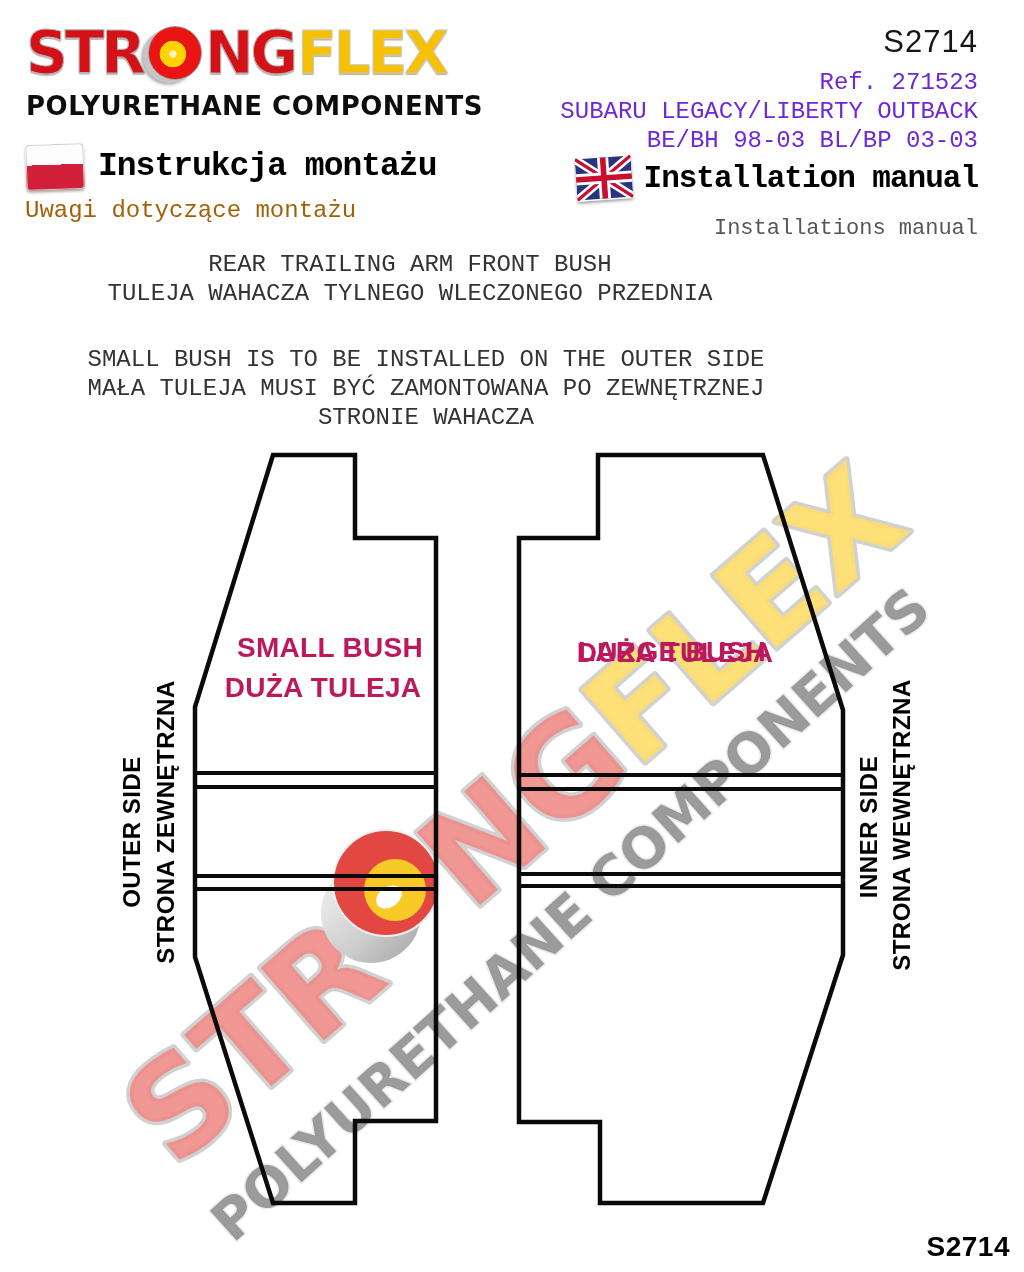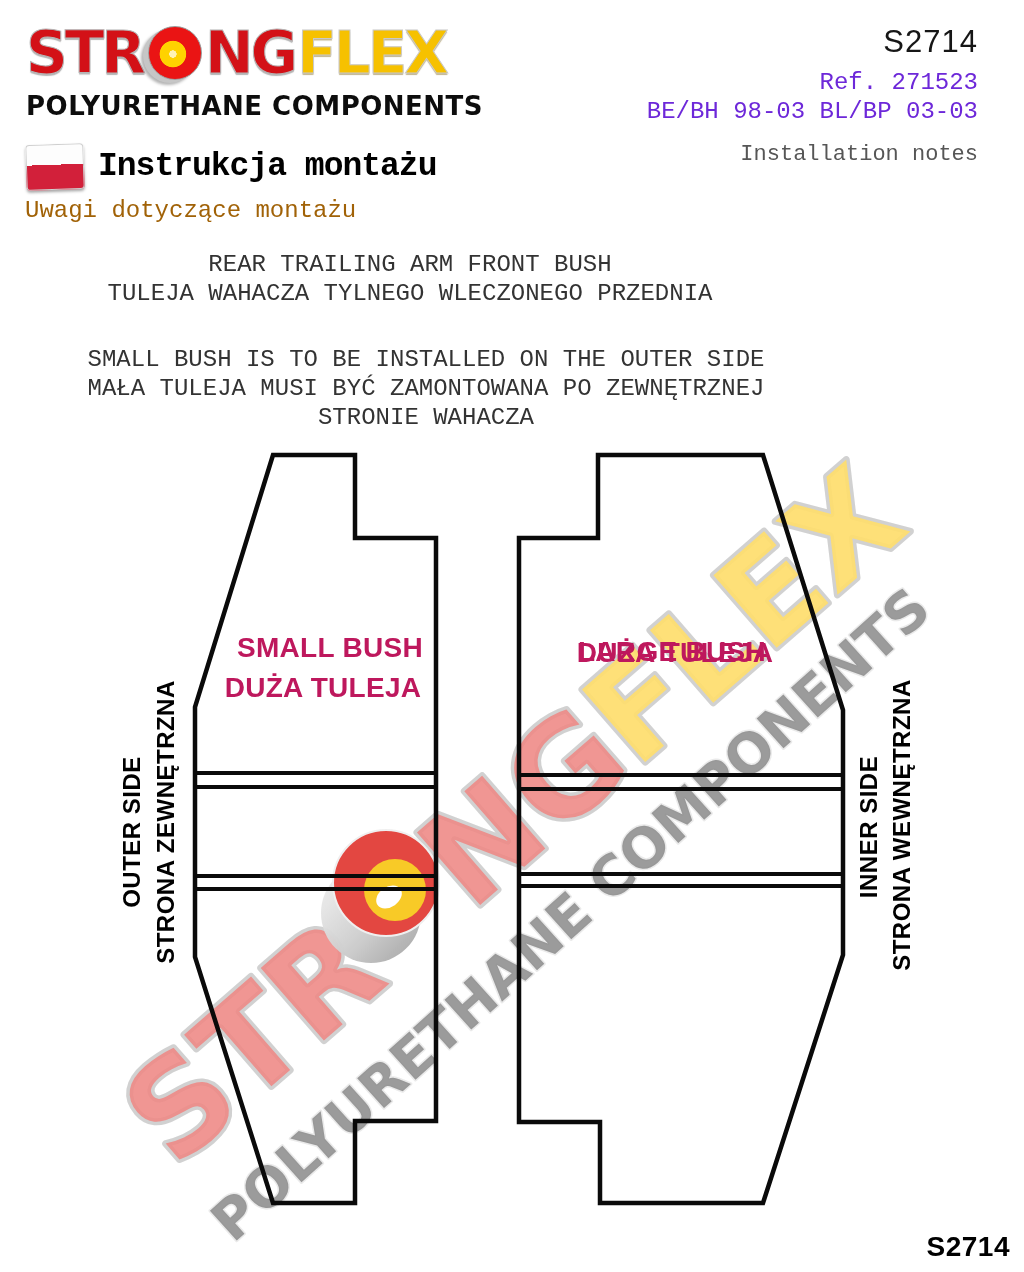--- a/index.html
+++ b/index.html
@@ -97,22 +97,37 @@
 
 <div class="pl-row">
   <div class="flag-pl"></div>
   <div class="pl-title mono">Instrukcja montażu</div>
 </div>
 <div class="pl-notes mono">Uwagi dotyczące montażu</div>
 
 <div class="header-right">
   <div class="hr-part">S2714</div>
   <div class="hr-line mono">Ref. 271523</div>
+  <div class="hr-line mono">SUBARU LEGACY/LIBERTY OUTBACK</div>
   <div class="hr-line mono">BE/BH 98-03 BL/BP 03-03</div>
-  <div class="hr-notes mono">Installation notes</div>
+  <div class="hr-manual-row">
+    <div class="flag-uk">
+      <svg viewBox="0 0 60 44">
+        <rect width="60" height="44" fill="#28357e"></rect>
+        <path d="M0,0 L60,44 M60,0 L0,44" stroke="#ffffff" stroke-width="9"></path>
+        <path d="M0,0 L60,44 M60,0 L0,44" stroke="#c8102e" stroke-width="3.5"></path>
+        <rect x="24" y="0" width="12" height="44" fill="#ffffff"></rect>
+        <rect x="0" y="16" width="60" height="12" fill="#ffffff"></rect>
+        <rect x="27" y="0" width="6" height="44" fill="#c8102e"></rect>
+        <rect x="0" y="19" width="60" height="6" fill="#c8102e"></rect>
+      </svg>
+    </div>
+    <div class="hr-manual">Installation manual</div>
+  </div>
+  <div class="hr-notes mono">Installations manual</div>
 </div>
 
 <div class="description mono">
   <p><span>REAR TRAILING ARM FRONT BUSH</span><br>
      <span>TULEJA WAHACZA TYLNEGO WLECZONEGO PRZEDNIA</span></p>
   <p><span>SMALL BUSH IS TO BE INSTALLED ON THE OUTER SIDE</span><br>
      <span>MAŁA TULEJA MUSI BYĆ ZAMONTOWANA PO ZEWNĘTRZNEJ STRONIE WAHACZA</span></p>
 </div>
 
 <svg class="diagram-svg" width="1024" height="1272" viewBox="0 0 1024 1272">

